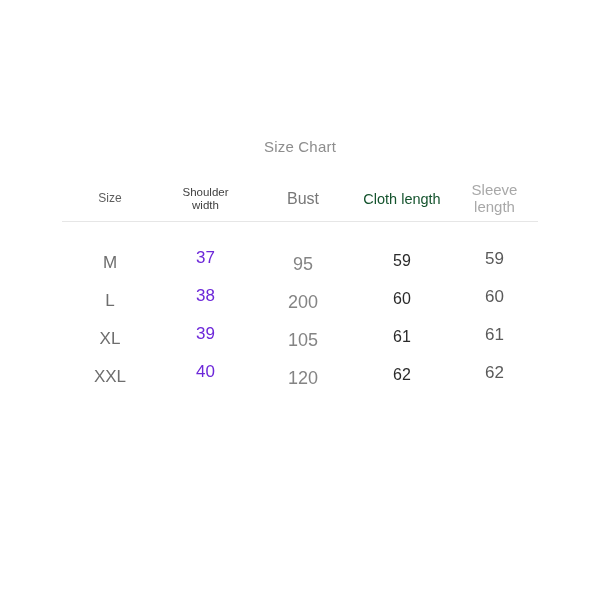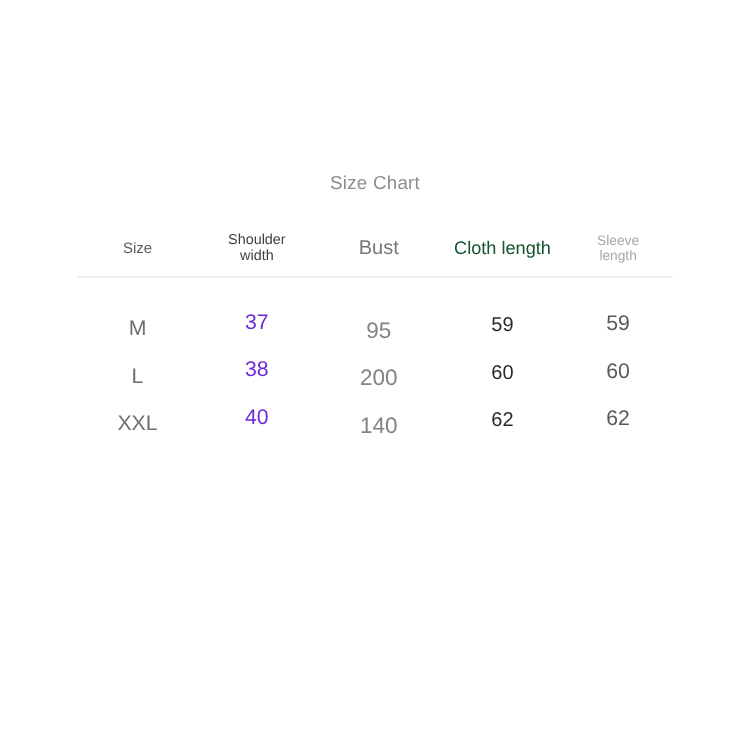--- a/index.html
+++ b/index.html
@@ -82,21 +82,21 @@
     font-size: 16px;
     color: #777777;
     padding-right: 14px;
   }
   .h-cloth {
     font-size: 14.5px;
     color: #14532d;
     font-weight: 700;
   }
   .h-sleeve {
-    font-size: 11px;
+    font-size: 15px;
     color: #a8a8a8;
     text-align: left;
     padding-left: 12px;
   }
 
   
   .divider {
     position: absolute;
     top: 221px;
     left: 62px;
@@ -215,23 +215,30 @@
         <td class="c-sleeve">59</td>
       </tr>
       <tr class="body-row">
         <td class="c-size">L</td>
         <td class="c-shoulder">38</td>
         <td class="c-bust">200</td>
         <td class="c-cloth">60</td>
         <td class="c-sleeve">60</td>
       </tr>
       <tr class="body-row">
+        <td class="c-size">XL</td>
+        <td class="c-shoulder">39</td>
+        <td class="c-bust">105</td>
+        <td class="c-cloth">61</td>
+        <td class="c-sleeve">61</td>
+      </tr>
+      <tr class="body-row">
         <td class="c-size">XXL</td>
         <td class="c-shoulder">40</td>
-        <td class="c-bust">140</td>
+        <td class="c-bust">120</td>
         <td class="c-cloth">62</td>
         <td class="c-sleeve">62</td>
       </tr>
     </tbody>
   </table>
 
   <div class="divider"></div>
 
 
 </div>

